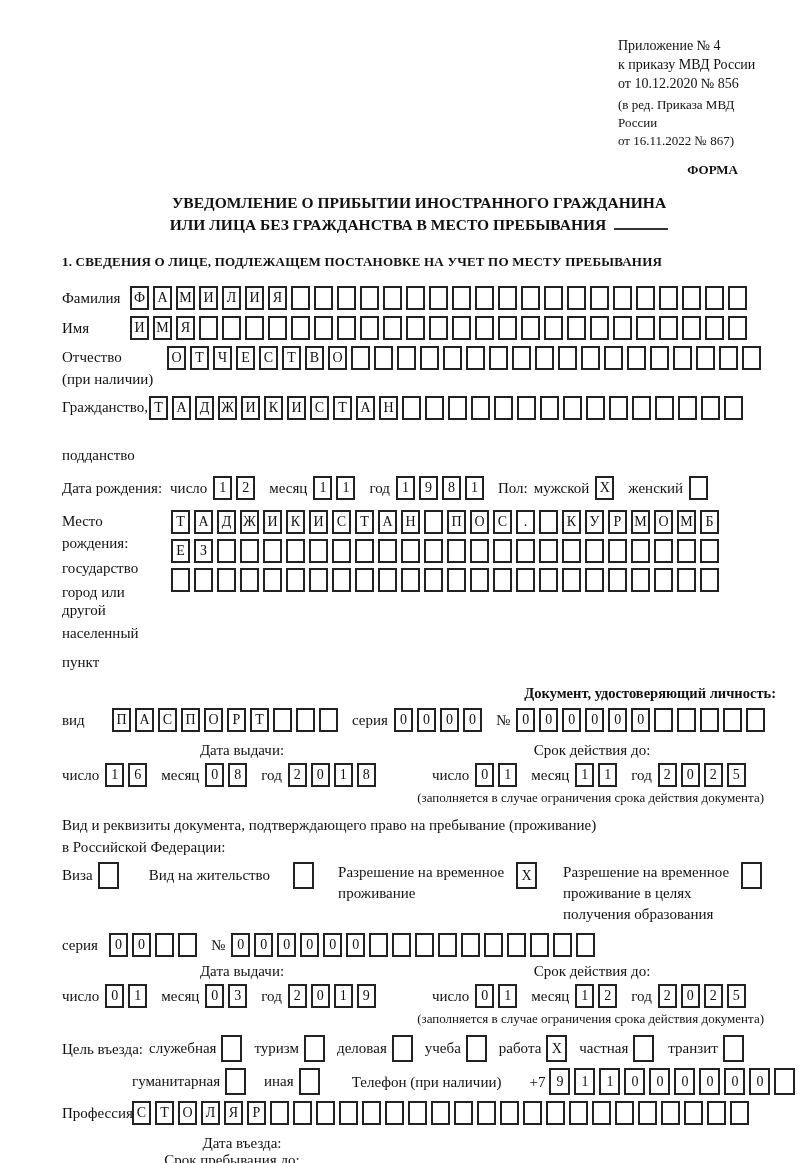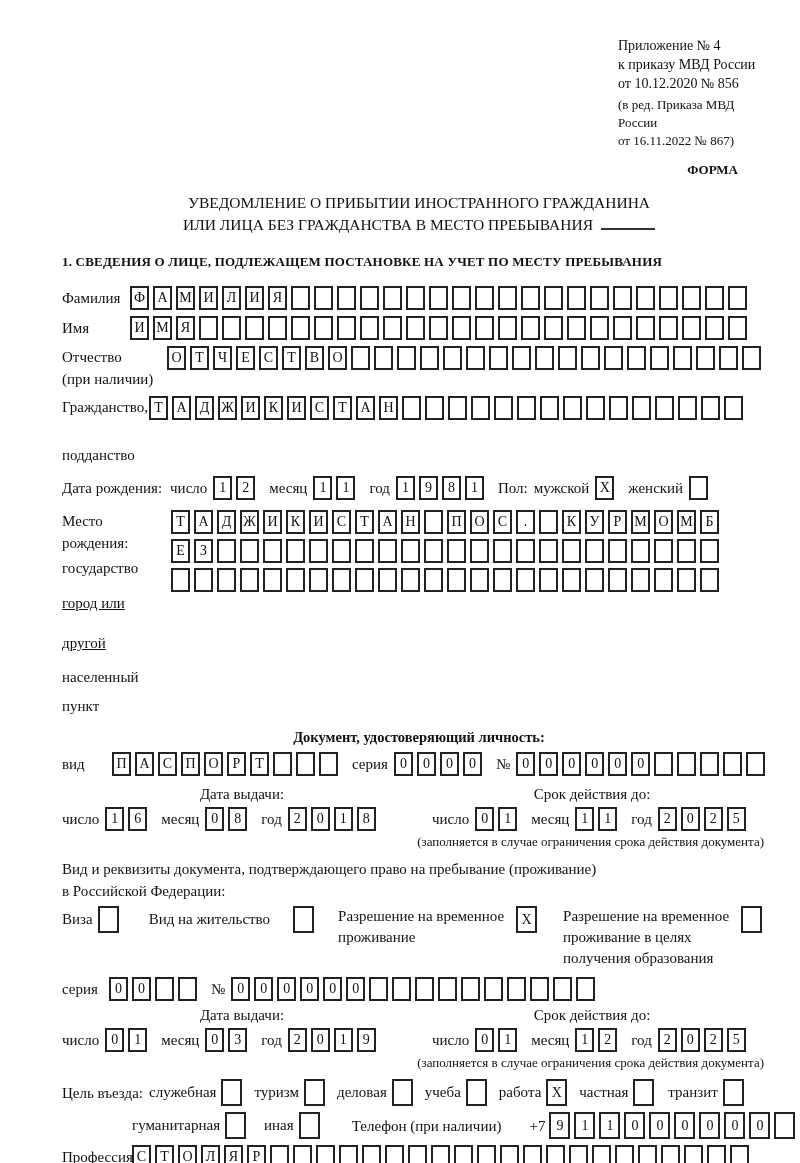--- a/index.html
+++ b/index.html
@@ -10,21 +10,21 @@
     color:#111; overflow:hidden;
   }
   .page { width:800px; height:1163px; padding:36px 24px 12px 62px; overflow:hidden; }
 
   
   .appendix { margin-left:556px; font-size:14px; line-height:19px; }
   .appendix .edition { margin-top:3px; font-size:13px; line-height:18px; }
   .forma { text-align:right; padding-right:38px; font-weight:bold; font-size:13px; margin-top:12px; }
 
   
-  .title { text-align:center; font-weight:normal; font-size:15.5px; line-height:22px; margin-top:14px; }
+  .title { text-align:center; font-weight:bold; font-size:15.5px; line-height:22px; margin-top:14px; }
   .blank-line { display:inline-block; width:54px; border-bottom:2px solid #333; height:14px; margin-left:8px; }
   .sec-heading { font-weight:bold; font-size:13px; margin-top:18px; letter-spacing:0.2px; }
 
   
   .frow { display:flex; align-items:flex-start; margin-top:6px; }
   .lbl { font-size:15px; line-height:24px; flex:none; }
   .lbl2 { font-size:15px; line-height:22px; flex:none; }
 
   
   .boxes { display:flex; flex-wrap:nowrap; flex:none; }
@@ -35,21 +35,21 @@
     font-family:"Liberation Serif","DejaVu Serif",serif;
   }
   .lg .bx { width:21px; height:27px; line-height:23px; }
 
   .w68 { width:68px; } .w105 { width:105px; } .w87 { width:87px;gap:26px; } .w109 { width:109px; }
   .mt10 { margin-top:10px; }
 
   .dlabel { font-size:15px; line-height:24px; margin:0 6px 0 10px; flex:none; }
   .dlabel.first { margin-left:0; }
 
-  .center-bold { text-align:center; font-weight:bold; font-size:14.5px; margin-top:8px; }
+  .center-bold { text-align:right; font-weight:bold; font-size:14.5px; margin-top:8px; }
 
   .date-pair { display:flex; margin-top:4px; }
   .date-group { display:flex; align-items:flex-start; }
   .date-head { display:flex; margin-top:10px; font-size:15px; }
   .note-right { text-align:right; font-size:13px; padding-right:12px; margin-top:3px; }
 
   .stack { display:flex; flex-direction:column; }
   .rowgap > .boxes { margin-top:5px; }
   .rowgap > .boxes:first-child { margin-top:0; }
 
@@ -246,21 +246,21 @@
     <span class="dlabel">женский</span>
     <span class="boxes">
         <span class="bx"></span>
       </span>
   </div>
 
   <div class="frow mt10">
     <span class="stack w109">
       <span class="lbl2">Место рождения:</span>
       <span class="lbl2" style="line-height:29px;">государство</span>
-      <span class="lbl2" style="line-height:40px;text-decoration:underline;">город или другой</span>
+      <span class="lbl2" style="line-height:18px;">город или другой</span>
       <span class="lbl2" style="line-height:29px;">населенный пункт</span>
     </span>
     <span class="stack rowgap">
       <span class="boxes">
           <span class="bx">Т</span>
           <span class="bx">А</span>
           <span class="bx">Д</span>
           <span class="bx">Ж</span>
           <span class="bx">И</span>
           <span class="bx">К</span>

